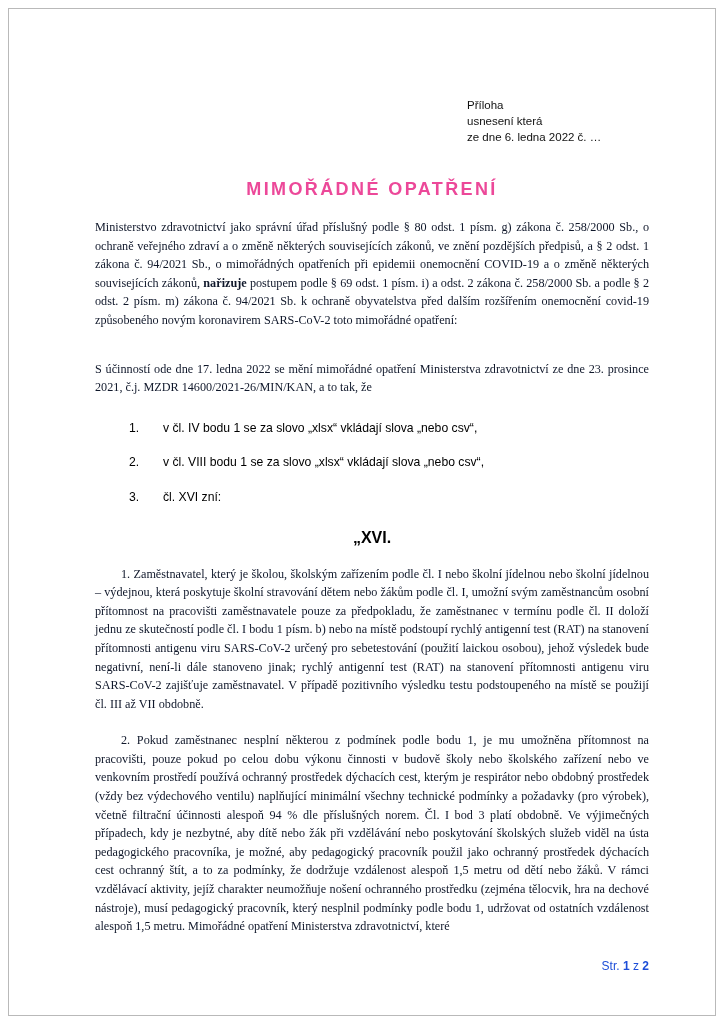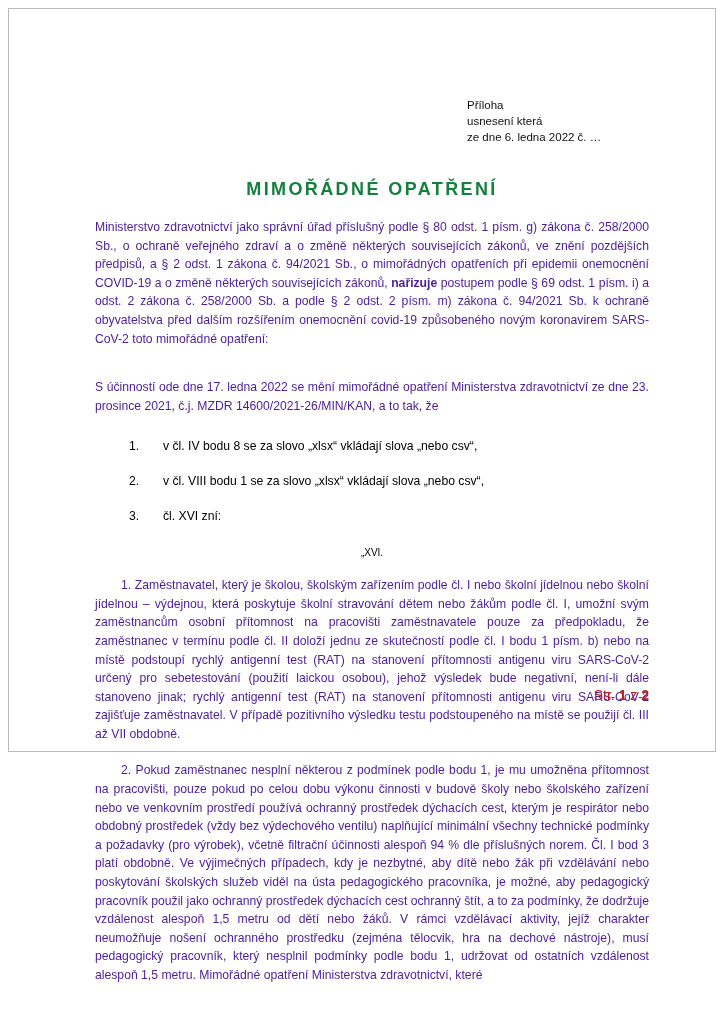--- a/index.html
+++ b/index.html
@@ -17,21 +17,21 @@
     height: 1024px;
     background: #ffffff;
     box-sizing: border-box;
     overflow: hidden;
   }
   .sheet {
     position: absolute;
     left: 8px;
     top: 8px;
     width: 708px;
-    height: 744px;
+    height: 1008px;
     border: 1px solid #b9b9b9;
     background: #ffffff;
     box-sizing: border-box;
   }
   .content {
     position: absolute;
     left: 86px;
     top: 88px;
     width: 554px;
   }
@@ -43,28 +43,29 @@
   }
   .header-block div {
     white-space: nowrap;
   }
   .doc-title {
     margin-top: 34px;
     text-align: center;
     font-size: 18px;
     font-weight: bold;
     letter-spacing: 2.4px;
-    color: #15803d;
+    color: #ec4899;
   }
   .para {
     margin-top: 18px;
     font-size: 12.2px;
     line-height: 18.6px;
     text-align: justify;
-    color: #4c1d95;
+    color: #0f172a;
+    font-family: Liberation Serif, serif;
   }
   .para b {
     font-weight: bold;
   }
   .gap-lg {
     margin-top: 30px;
   }
   .list {
     margin-top: 22px;
     padding: 0;
@@ -78,32 +79,32 @@
     padding-left: 68px;
   }
   .list li .num {
     position: absolute;
     left: 34px;
     top: 0;
   }
   .quote-title {
     margin-top: 22px;
     text-align: center;
-    font-size: 10px;
-    font-weight: normal;
+    font-size: 16px;
+    font-weight: bold;
   }
   .indent {
     text-indent: 26px;
   }
   .footer {
     position: absolute;
     right: 66px;
-    bottom: 48px;
-    font-size: 14px;
-    color: #b91c1c;
+    bottom: 42px;
+    font-size: 12px;
+    color: #1d4ed8;
   }
   .footer b {
     font-weight: bold;
   }
 </style>
 </head>
 <body>
 
 <div class="page">
   <div class="sheet">
@@ -117,21 +118,21 @@
 
       <div class="doc-title">MIMOŘÁDNÉ OPATŘENÍ</div>
 
       <p class="para"><span>Ministerstvo zdravotnictví jako správní úřad příslušný podle § 80 odst. 1 písm. g) zákona č. 258/2000 Sb., o ochraně veřejného zdraví a o změně některých souvisejících zákonů, ve znění pozdějších předpisů,  a § 2 odst. 1 zákona č. 94/2021 Sb., o mimořádných opatřeních při epidemii onemocnění COVID-19 a o změně některých souvisejících zákonů, </span><b>nařizuje</b><span> postupem podle § 69 odst. 1 písm. i) a odst. 2 zákona č. 258/2000 Sb. a podle § 2 odst. 2 písm. m) zákona č. 94/2021 Sb. k ochraně obyvatelstva před dalším rozšířením onemocnění covid-19 způsobeného novým koronavirem SARS-CoV-2 toto mimořádné opatření:</span></p>
 
       <p class="para gap-lg">S účinností ode dne 17. ledna 2022 se mění mimořádné opatření Ministerstva zdravotnictví ze dne 23. prosince 2021, č.j. MZDR 14600/2021-26/MIN/KAN, a to tak, že</p>
 
       <ul class="list">
         <li>
           <span class="num">1.</span>
-          <span>v čl. IV bodu 8 se za slovo „xlsx“ vkládají slova „nebo csv“,</span>
+          <span>v čl. IV bodu 1 se za slovo „xlsx“ vkládají slova „nebo csv“,</span>
         </li>
         <li>
           <span class="num">2.</span>
           <span>v čl. VIII bodu 1 se za slovo „xlsx“ vkládají slova „nebo csv“,</span>
         </li>
         <li>
           <span class="num">3.</span>
           <span>čl. XVI zní:</span>
         </li>
       </ul>

